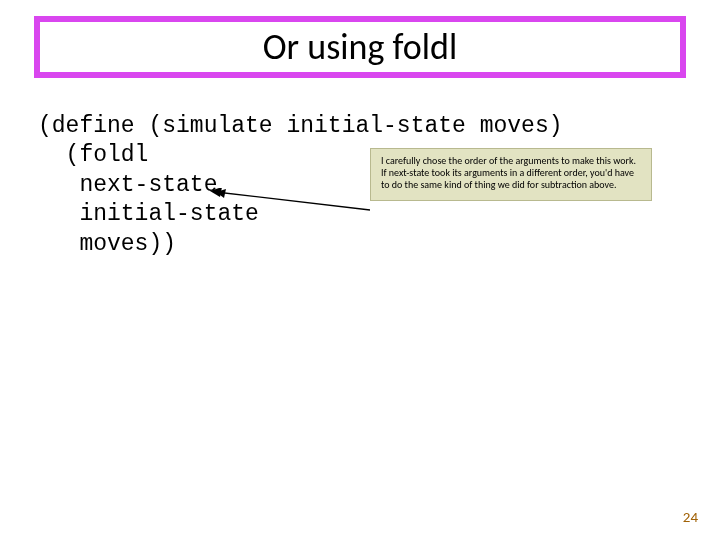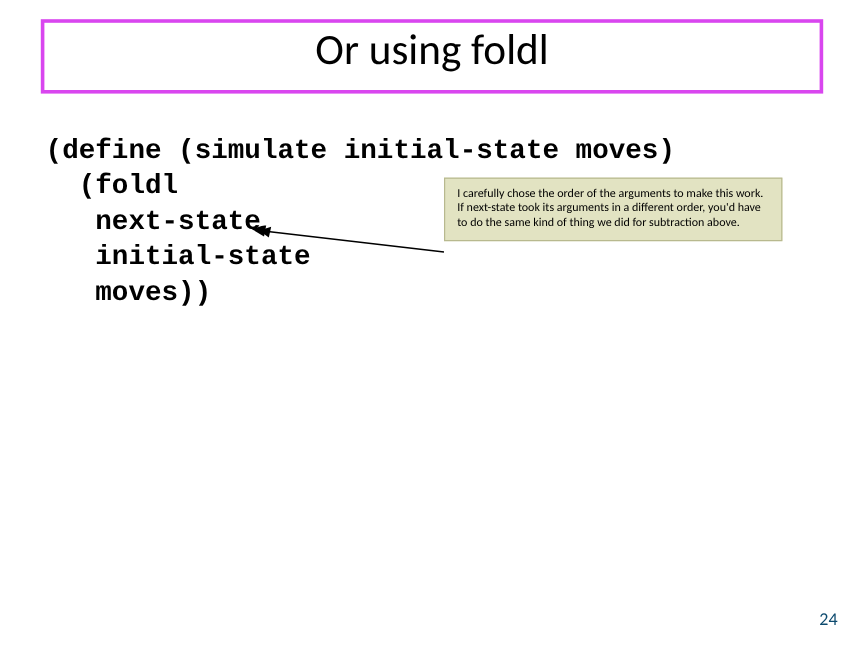--- a/index.html
+++ b/index.html
@@ -11,40 +11,41 @@
     font-family: Calibri, "Segoe UI", Arial, sans-serif;
     position: relative;
     overflow: hidden;
   }
   .title-box {
     position: absolute;
     left: 34px;
     top: 16px;
     width: 652px;
     height: 62px;
-    border: 3px solid #d946ef;
+    border: 6px solid #d946ef;
     box-sizing: border-box;
     display: flex;
+    align-items: center;
     justify-content: center;
   }
   .title-text {
     font-size: 36px;
     color: #000;
     font-weight: 400;
   }
   .code-block {
     position: absolute;
     left: 38px;
     top: 112px;
     font-family: Consolas, "Courier New", monospace;
     font-size: 23px;
     line-height: 1.28;
     color: #000;
     white-space: pre;
-    font-weight: 700;
+    font-weight: 400;
   }
   .callout {
     position: absolute;
     left: 370px;
     top: 148px;
     width: 282px;
     background: #e2e3c2;
     border: 1px solid #b8b98f;
     padding: 6px 10px 8px 10px;
     font-size: 10px;
@@ -58,21 +59,21 @@
     top: 188px;
     width: 162px;
     height: 24px;
     pointer-events: none;
   }
   .page-num {
     position: absolute;
     right: 22px;
     bottom: 14px;
     font-size: 15px;
-    color: #0c4a6e;
+    color: #a16207;
     text-align: center;
   }
 </style>
 </head>
 <body>
 
 <div class="title-box">
   <span class="title-text">Or using foldl</span>
 </div>
 

